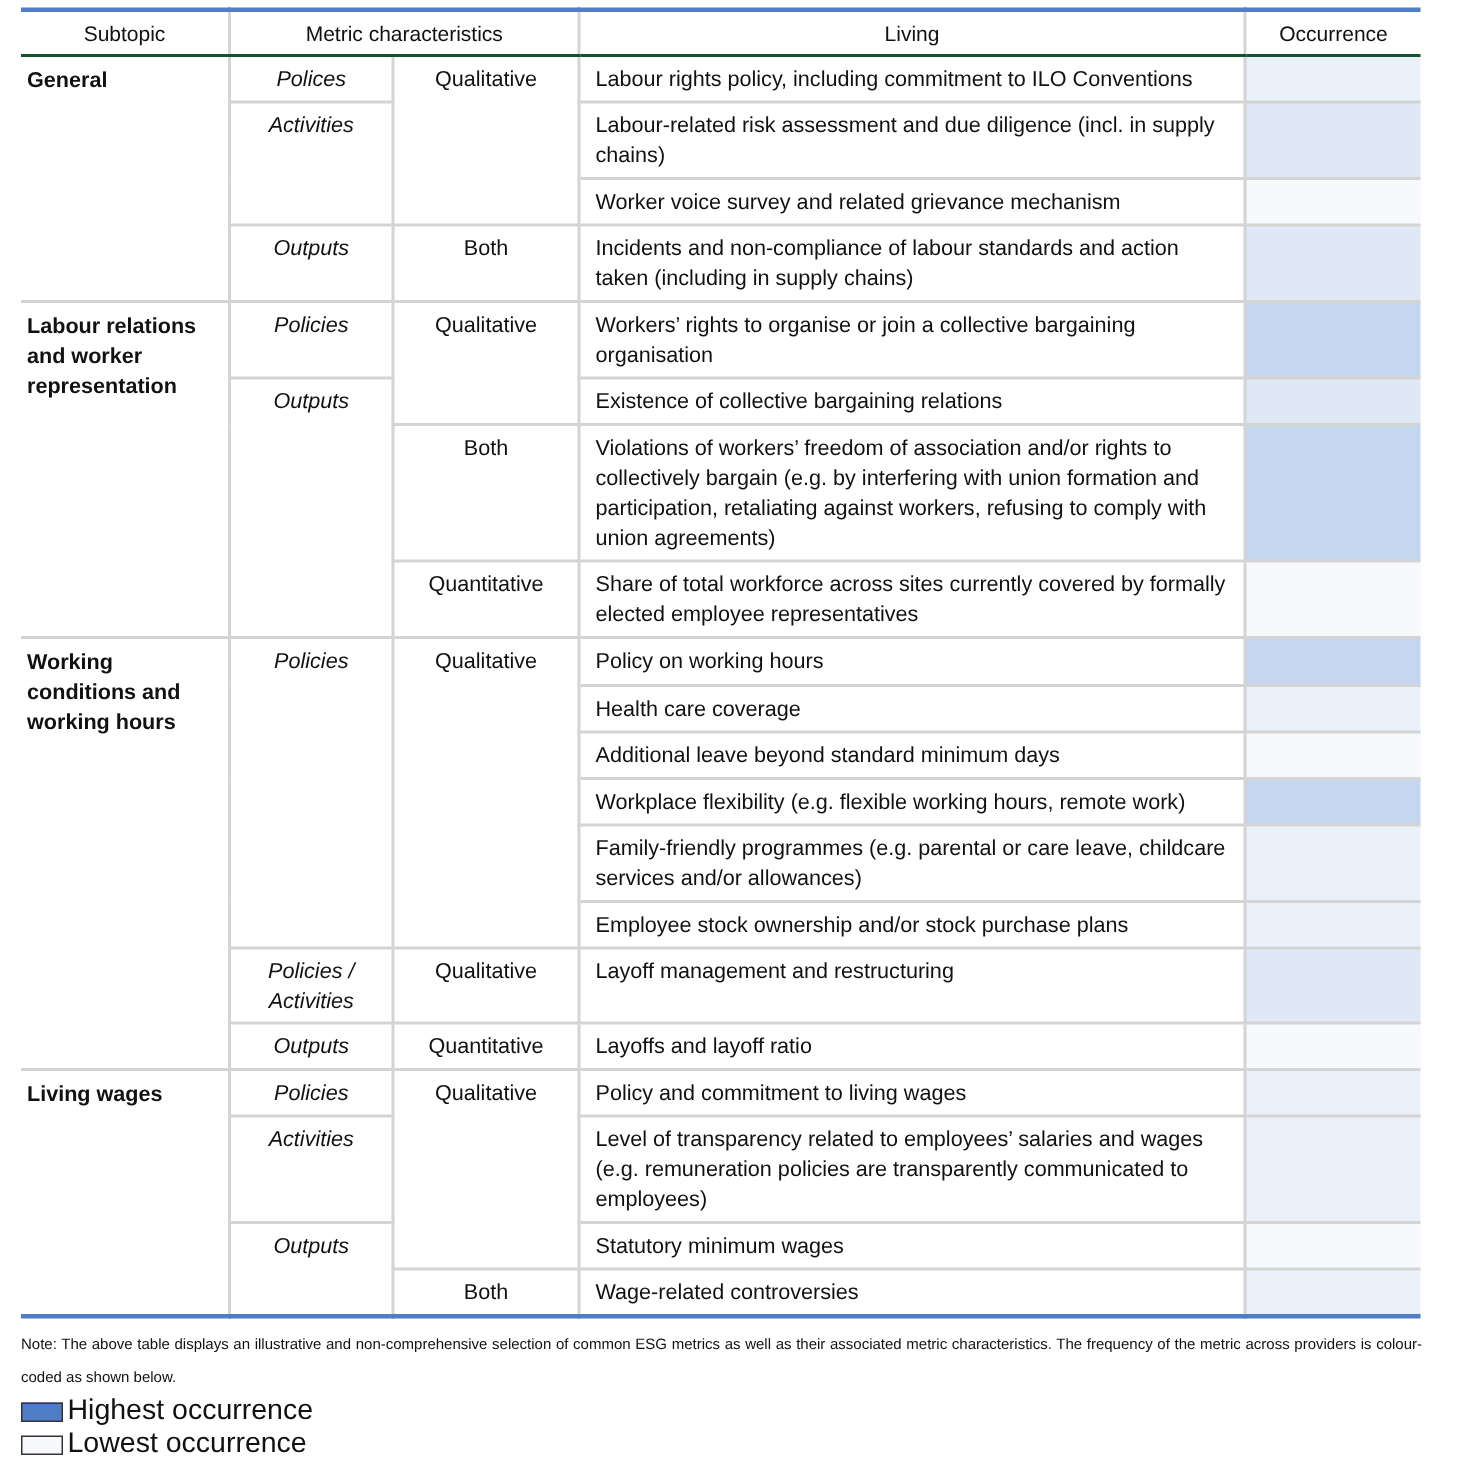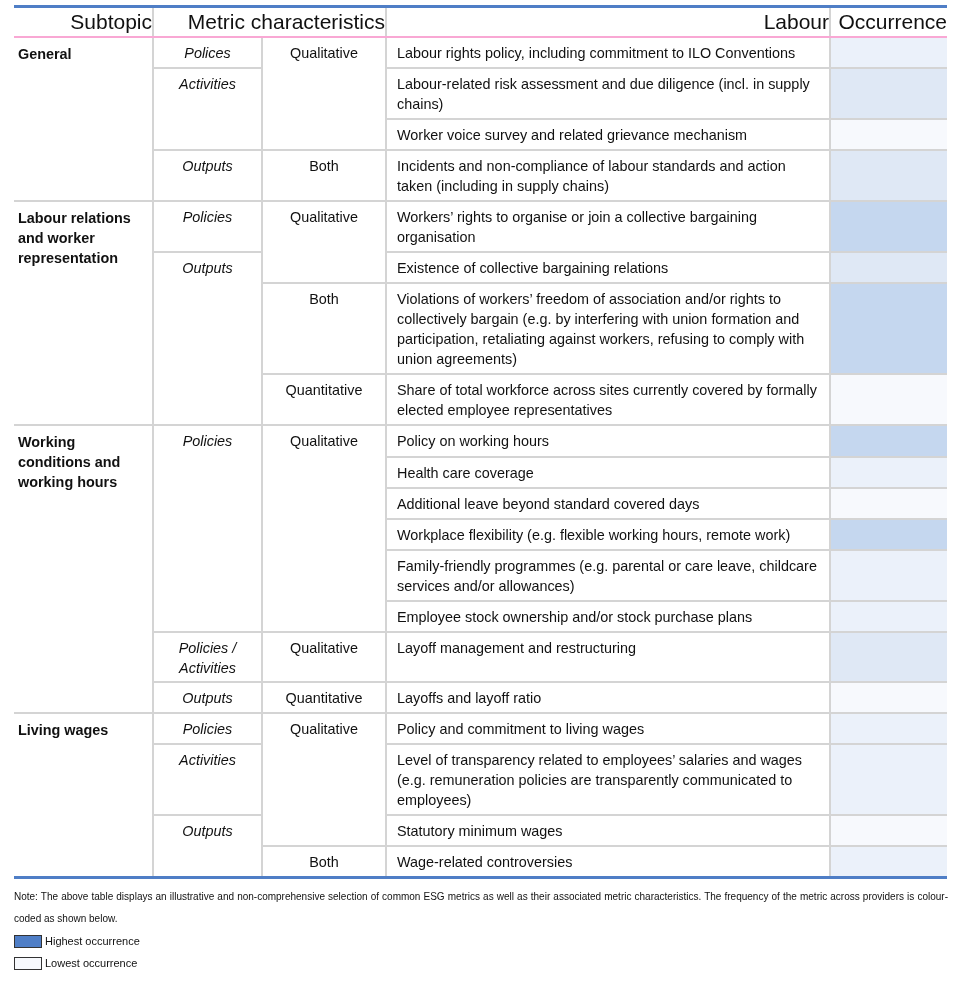--- a/index.html
+++ b/index.html
@@ -15,59 +15,59 @@
       font-size: 14.4px; line-height: 20px;
     }
     .tbl th, .tbl td {
       border: 2px solid #d4d4d4;
       padding: 0;
       vertical-align: top;
     }
     .tbl tr > *:first-child { border-left: none; }
     .tbl tr > *:last-child { border-right: none; }
     .tbl thead th {
-      font-weight: normal; text-align: right; height: 28px; vertical-align: middle;
+      font-weight: normal; text-align: center; height: 28px; vertical-align: middle;
       border-top: none;
-      border-bottom: 2px solid #f9a8d4;
-      font-size: 21px;
+      border-bottom: 2px solid #14532d;
+      font-size: 14px;
     }
     .sub { font-weight: bold; padding: 6px 4px 0 4px !important; }
     .cat { text-align: center; padding: 5px 4px 0 4px !important; font-style: italic; }
     .typ { text-align: center; padding: 5px 4px 0 4px !important; margin-left: 43px; }
     .met { padding: 5px 8px 4px 10px !important; }
     .occ { }
     .lv1 { background: #f7f9fd; }
     .lv2 { background: #ebf1fa; }
     .lv3 { background: #dfe8f5; }
     .lv4 { background: #c5d7ef; }
     .tbl tbody tr:last-child td { border-bottom: none; }
 
     .note {
       position: absolute; left: 14px; top: 886px; width: 934px;
       font-size: 10px; line-height: 21.5px; text-align: justify; text-align-last: left;
     }
-    .legend { position: absolute; left: 14px; font-size: 11px; line-height: 20px; display: flex; align-items: center; }
+    .legend { position: absolute; left: 14px; font-size: 19px; line-height: 20px; display: flex; align-items: center; }
     .legend .sw { width: 28px; height: 13px; border: 1px solid #333; margin-right: 3px; box-sizing: border-box; }
   </style>
 </head>
 <body>
 
 <table class="tbl">
   <colgroup>
     <col style="width:139px">
       <col style="width:109px">
       <col style="width:124px">
       <col style="width:444px">
       <col style="width:117px">
   </colgroup>
   <thead>
     <tr>
       <th>Subtopic</th>
       <th colspan="2">Metric characteristics</th>
-      <th>Labour</th>
+      <th>Living</th>
       <th>Occurrence</th>
     </tr>
   </thead>
   <tbody>
 
     <tr style="height:31px">
       <td rowspan="4" class="sub">General</td>
       <td class="cat">Polices</td>
       <td rowspan="3" class="typ">Qualitative</td>
       <td class="met">Labour rights policy, including commitment to ILO Conventions</td>
@@ -117,21 +117,21 @@
       <td rowspan="6" class="cat">Policies</td>
       <td rowspan="6" class="typ">Qualitative</td>
       <td class="met">Policy on working hours</td>
       <td class="occ lv4"></td>
     </tr>
     <tr style="height:31px">
       <td class="met">Health care coverage</td>
       <td class="occ lv2"></td>
     </tr>
     <tr style="height:31px">
-      <td class="met">Additional leave beyond standard covered days</td>
+      <td class="met">Additional leave beyond standard minimum days</td>
       <td class="occ lv1"></td>
     </tr>
     <tr style="height:31px">
       <td class="met">Workplace flexibility (e.g. flexible working hours, remote work)</td>
       <td class="occ lv4"></td>
     </tr>
     <tr style="height:51px">
       <td class="met">Family-friendly programmes (e.g. parental or care leave, childcare services and/or allowances)</td>
       <td class="occ lv2"></td>
     </tr>

